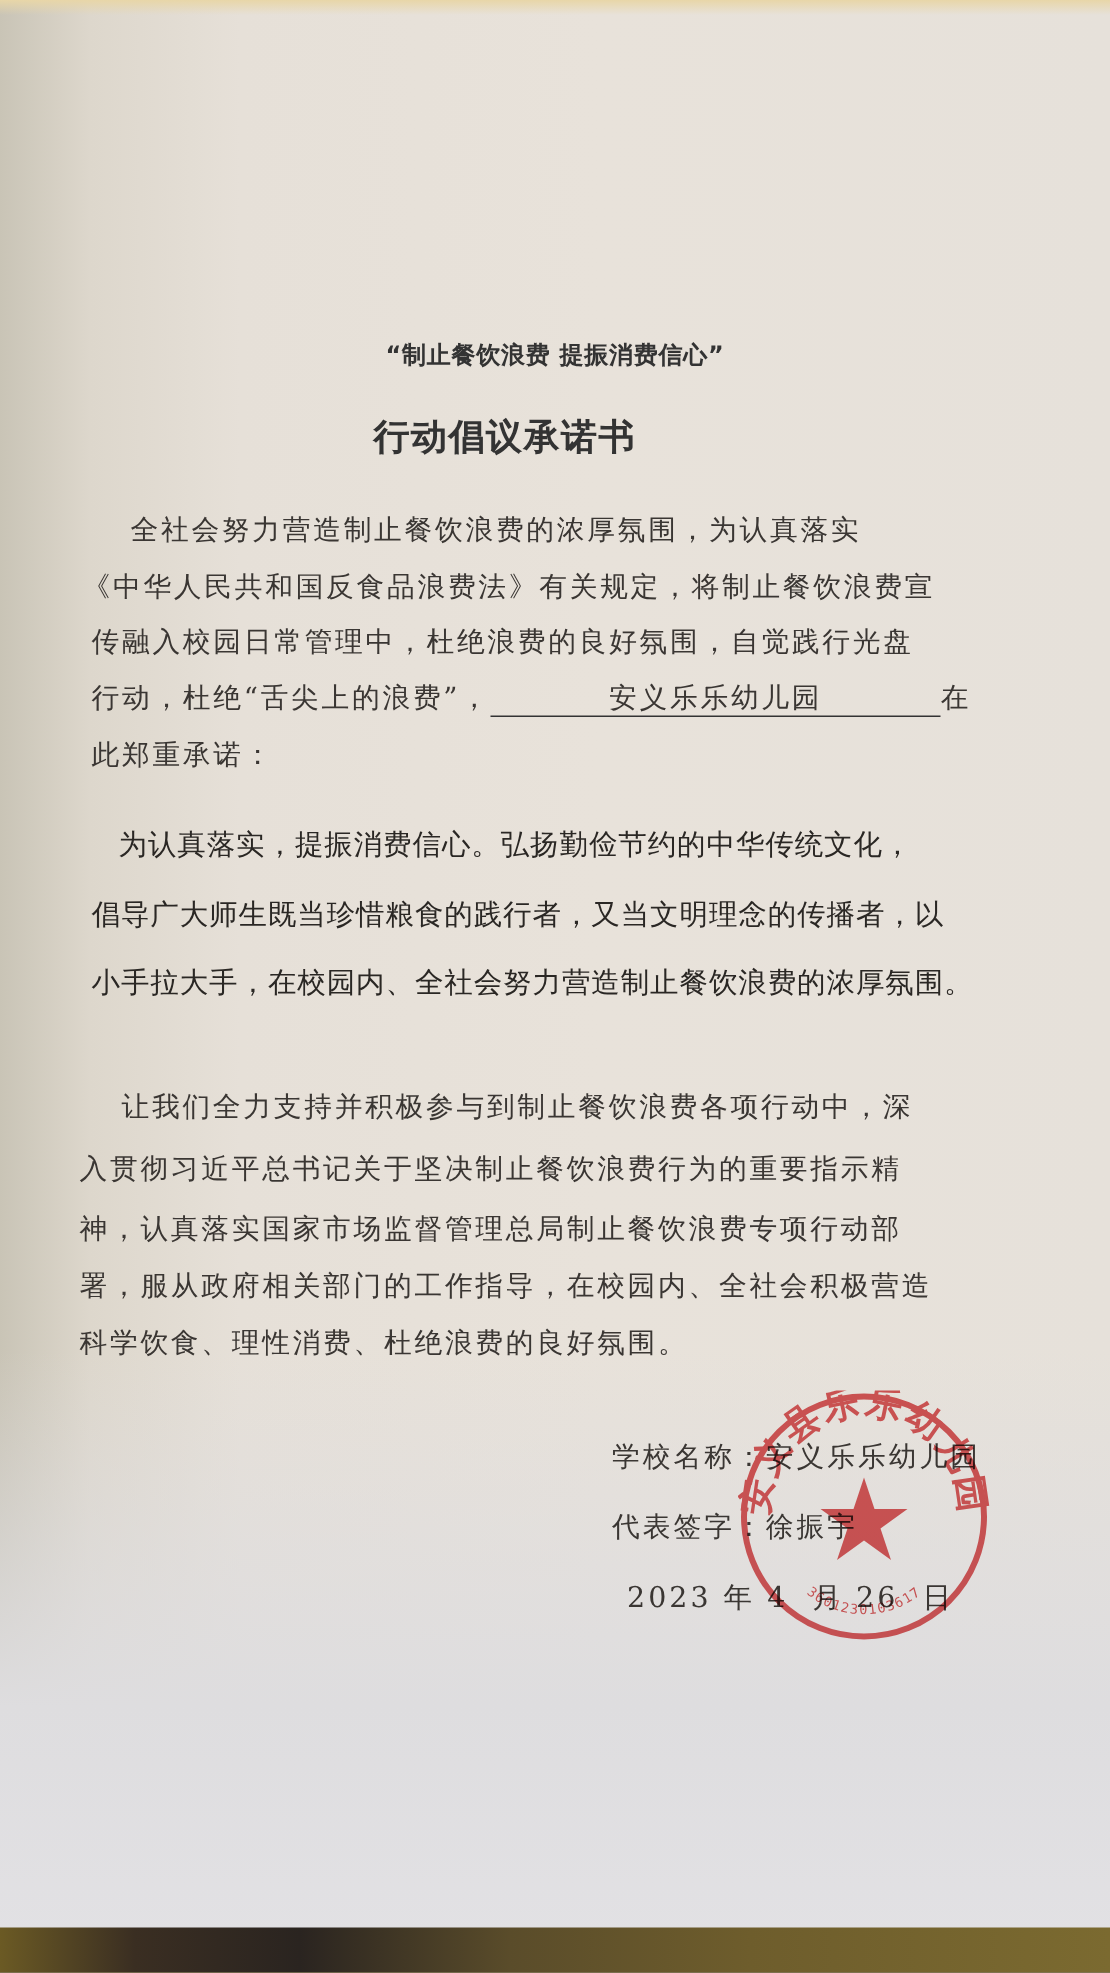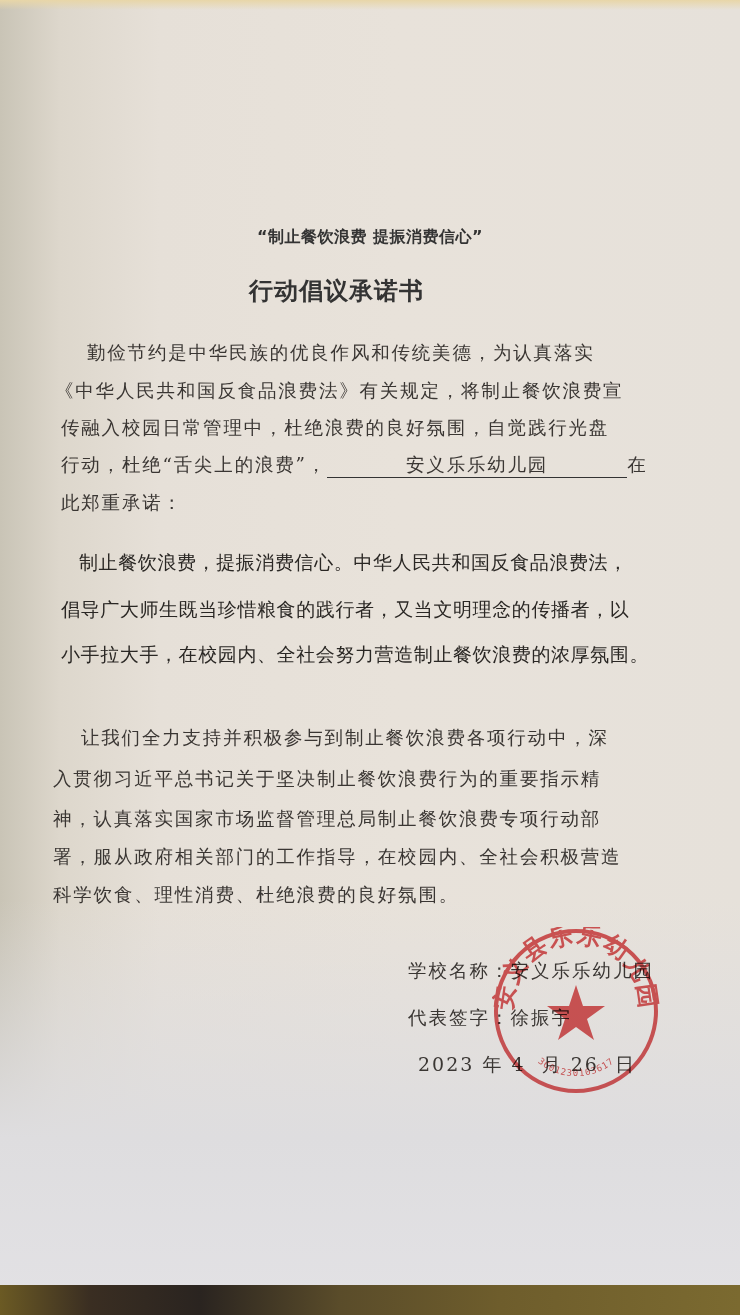--- a/index.html
+++ b/index.html
@@ -54,31 +54,31 @@
 <body>
 
 <div class="paper"></div>
 <div class="floor"></div>
 
 <div class="content">
   <div class="title1">“制止餐饮浪费  提振消费信心”</div>
   <div class="title2">行动倡议承诺书</div>
 
   <div class="para" style="top:0;">
-    <div class="line" style="top:340px; left:24px;">勤俭节约是中华民族的优良作风和传统美德，为认真落实</div>
+    <div class="line" style="top:340px; left:24px;">全社会努力营造制止餐饮浪费的浓厚氛围，为认真落实</div>
     <div class="line" style="top:378px; left:-8px;">《中华人民共和国反食品浪费法》有关规定，将制止餐饮浪费宣</div>
     <div class="line" style="top:415px; left:-2px;">传融入校园日常管理中，杜绝浪费的良好氛围，自觉践行光盘</div>
     <div class="line" style="top:452px; left:-2px;">
       <span>行动，杜绝“舌尖上的浪费”，</span><span class="blank">安义乐乐幼儿园</span><span>在</span>
     </div>
     <div class="line" style="top:490px; left:-2px;text-align:right;">此郑重承诺：</div>
   </div>
 
   <div class="para p2" style="top:0;">
-    <div class="line" style="top:550px; left:16px;">制止餐饮浪费，提振消费信心。中华人民共和国反食品浪费法，</div>
+    <div class="line" style="top:550px; left:16px;">为认真落实，提振消费信心。弘扬勤俭节约的中华传统文化，</div>
     <div class="line" style="top:597px; left:-2px;">倡导广大师生既当珍惜粮食的践行者，又当文明理念的传播者，以</div>
     <div class="line" style="top:642px; left:-2px;">小手拉大手，在校园内、全社会努力营造制止餐饮浪费的浓厚氛围。</div>
   </div>
 
   <div class="para" style="top:0;">
     <div class="line" style="top:725px; left:18px;">让我们全力支持并积极参与到制止餐饮浪费各项行动中，深</div>
     <div class="line" style="top:766px; left:-10px;">入贯彻习近平总书记关于坚决制止餐饮浪费行为的重要指示精</div>
     <div class="line" style="top:806px; left:-10px;">神，认真落实国家市场监督管理总局制止餐饮浪费专项行动部</div>
     <div class="line" style="top:844px; left:-10px;">署，服从政府相关部门的工作指导，在校园内、全社会积极营造</div>
     <div class="line" style="top:882px; left:-10px;">科学饮食、理性消费、杜绝浪费的良好氛围。</div>

